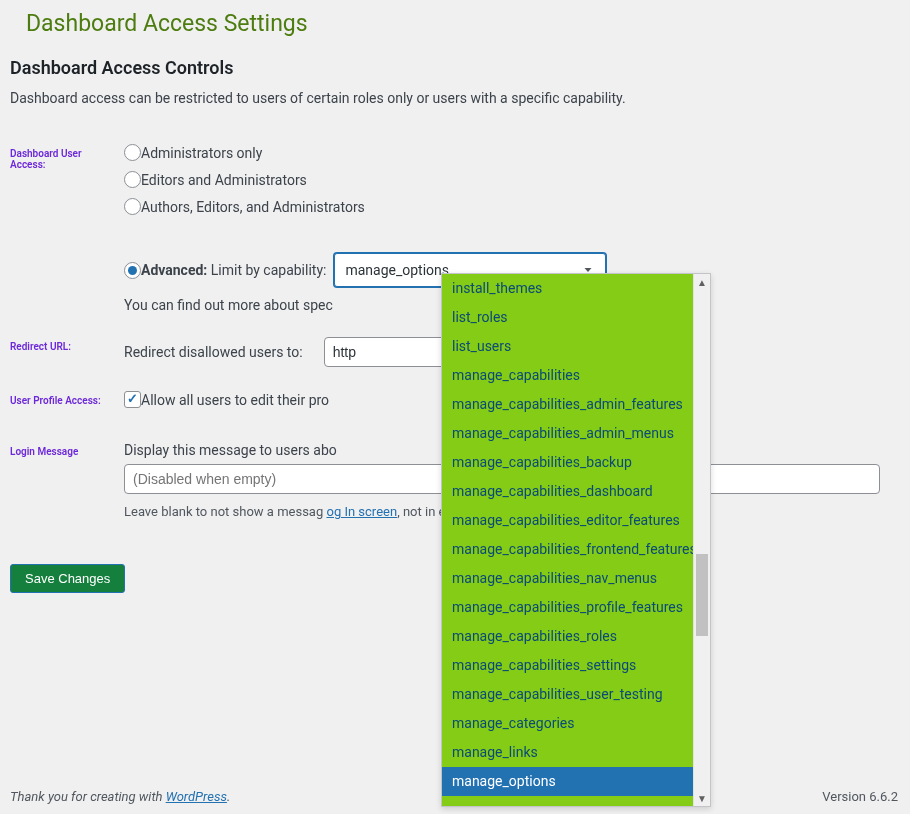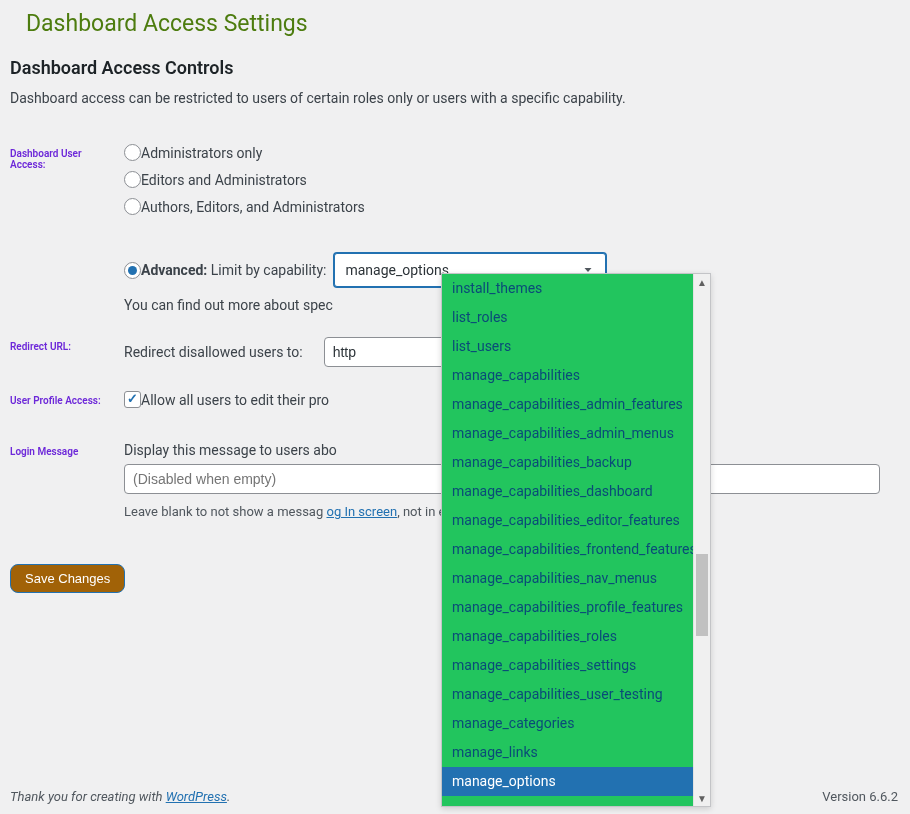--- a/index.html
+++ b/index.html
@@ -118,26 +118,26 @@
     font-size: 13px;
     color: #50575e;
     margin-top: 8px;
     line-height: 1.5;
     max-width: 700px;
   }
   .note .part-pre, .note .part-post { }
   .note a { color: #2271b1; text-decoration: underline; }
   button.primary {
     margin-top: 30px;
-    background: #a16207;
+    background: #15803d;
     border: 1px solid #2271b1;
     color: #fff;
     font-size: 13px;
     padding: 6px 14px;
-    border-radius: 8px;
+    border-radius: 3px;
     cursor: pointer;
   }
   .footer {
     position: absolute;
     left: 0; right: 0; bottom: 0;
     padding: 14px 12px 10px 10px;
     display: flex;
     justify-content: space-between;
     font-size: 13px;
     color: #50575e;
@@ -145,21 +145,21 @@
   }
   .footer a { color: #2271b1; text-decoration: underline; font-style: italic; }
   .footer .version { font-style: normal; }
   
   .dropdown {
     position: absolute;
     left: 441px;
     top: 273px;
     width: 270px;
     height: 534px;
-    background: #22c55e;
+    background: #84cc16;
     border: 1px solid #c3c4c7;
     box-shadow: 0 2px 6px rgba(0,0,0,.15);
     box-sizing: border-box;
     z-index: 50;
   }
   .dropdown-inner {
     height: 100%;
     overflow: hidden;
     position: relative;
   }

